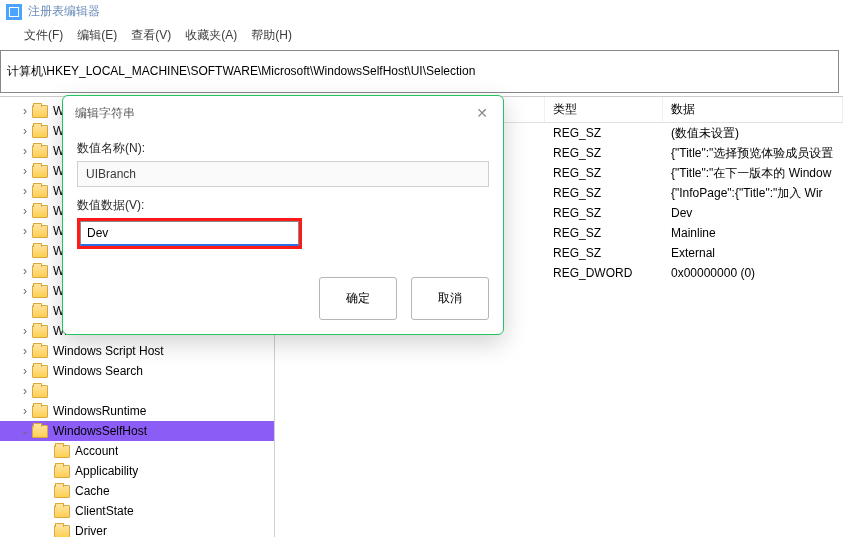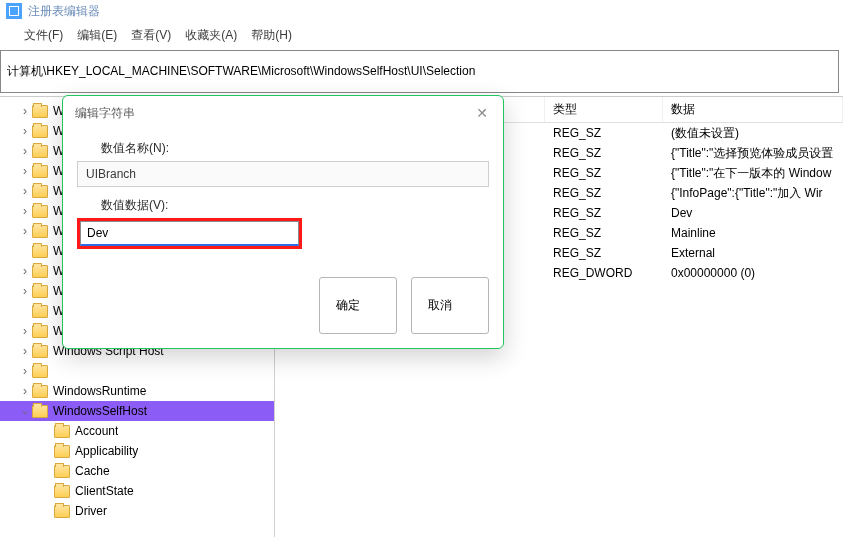--- a/index.html
+++ b/index.html
@@ -1,17 +1,17 @@
 <!DOCTYPE html>
 <html><head>
 <meta charset="utf-8">
 <style>
   * { margin: 0; padding: 0; box-sizing: border-box; font-family: "Microsoft YaHei", "Segoe UI", sans-serif; font-size: 12px; }
   body { background: #fff; color: #000; width: 843px; height: 537px; overflow: hidden; position: relative; }
-  .titlebar { display: flex; align-items: flex-start; padding: 3px 6px; color: #6b8db8; }
+  .titlebar { display: flex; align-items: center; padding: 3px 6px; color: #6b8db8; }
   .titlebar .icon { width: 16px; height: 16px; background: #4aa3ff; margin-right: 6px; position:relative; }
   .titlebar .icon::before{content:"";position:absolute;left:3px;top:3px;right:3px;bottom:3px;border:1px solid #fff;}
   .menubar { display: flex; gap: 14px; padding: 4px 24px; color: #3b3b3b; }
   .addrbar { border: 1px solid #888; margin: 2px 4px 0 0; padding: 12px 6px; background:#fff; }
   .main { display: flex; border-top: 1px solid #ccc; margin-top: 3px; height: calc(100% - 70px); }
   .tree-pane { width: 275px; border-right: 1px solid #d0d0d0; overflow: hidden; background:#fff; }
   .tree { padding: 4px 0 0 0; }
   .tree-row { display: flex; align-items: center; height: 20px; padding-left: 4px; cursor:default; }
   .tree-row .chev { width: 14px; text-align: center; color:#6a6a6a; font-size:10px; user-select:none; }
   .tree-row .chev.down::before{content:"⌄"; position:relative; top:-1px;}
@@ -28,26 +28,26 @@
   .col-name{width:270px;} .col-type{width:118px;} .col-data{flex:1;}
   .list-body { }
   .list-row { display:flex; height:20px; align-items:center; }
   .list-row .c-name{width:270px; padding-left:8px;} .list-row .c-type{width:118px; padding-left:8px;} .list-row .c-data{flex:1; padding-left:8px; white-space:nowrap; overflow:hidden;}
   .divider { position:absolute; left:275px; top:70px; bottom:0; width:5px; cursor:col-resize; }
   
   .dialog { position:absolute; left:62px; top:95px; width:442px; background:#fff; border:1px solid #22c55e; border-radius:6px; box-shadow: 0 8px 24px rgba(0,0,0,.18); }
   .dialog .dlg-title { display:flex; align-items:center; justify-content:space-between; padding:8px 12px; color:#595959;}
   .dialog .close { width:18px; height:18px; display:flex; align-items:center; justify-content:center; color:#8c8c8c; font-size:14px; cursor:pointer;}
   .dialog .body { padding: 6px 14px 14px 14px; }
-  .dialog label { display:block; margin-top:4px; margin-bottom:4px; color:#2b2b2b;margin-left:24px; }
+  .dialog label { display:block; margin-top:4px; margin-bottom:4px; color:#2b2b2b; }
   .ro-field { border:1px solid #cfcfcf; background:#fafafa; padding:5px 8px; margin-bottom:10px; color:#3a3a3a;}
   .edit-field-wrap { border:3px solid #ff1a1a; padding:0; margin-bottom:4px; width:225px;}
   .edit-field { width:100%; border:1px solid #8a8a8a; border-bottom:2px solid #2e6be6; padding:4px 6px; font-size:12px; outline:none;}
   .dlg-buttons { display:flex; justify-content:flex-end; gap:14px; padding: 10px 14px 14px 14px;}
-  .btn { min-width:78px; padding:19px 16px; background:#fff; border:1px solid #b5b5b5; border-radius:3px; cursor:pointer; text-align:left;}
+  .btn { min-width:78px; padding:12px 16px; background:#fff; border:1px solid #b5b5b5; border-radius:3px; cursor:pointer; text-align:center;}
   .truncate{white-space:nowrap;overflow:hidden;}
 </style>
 </head>
 <body>
 
 <div class="titlebar">
   <div class="icon"></div>
   <span>注册表编辑器</span>
 </div>
 
@@ -123,20 +123,25 @@
         </div>
         <div class="tree-row indent1">
           <span class="chev right"></span>
           <span class="folder-icon"></span>
           <span class="truncate">Win</span>
         </div>
         <div class="tree-row indent1">
           <span class="chev right"></span>
           <span class="folder-icon"></span>
           <span class="truncate">Windows Script Host</span>
+        </div>
+        <div class="tree-row indent1">
+          <span class="chev right"></span>
+          <span class="folder-icon"></span>
+          <span class="truncate">Windows Search</span>
         </div>
         <div class="tree-row indent1">
           <span class="chev right"></span>
           <span class="folder-icon"></span>
         </div>
         <div class="tree-row indent1">
           <span class="chev right"></span>
           <span class="folder-icon"></span>
           <span class="truncate">WindowsRuntime</span>
         </div>

